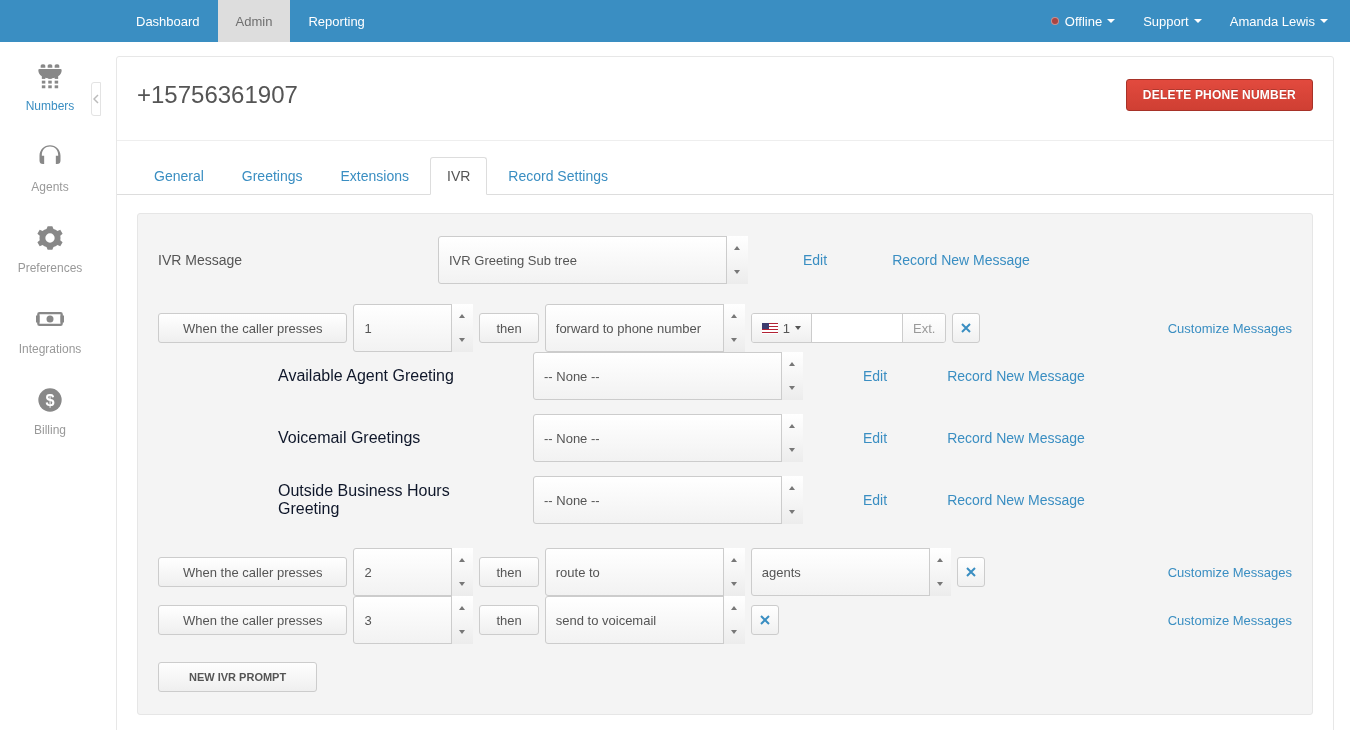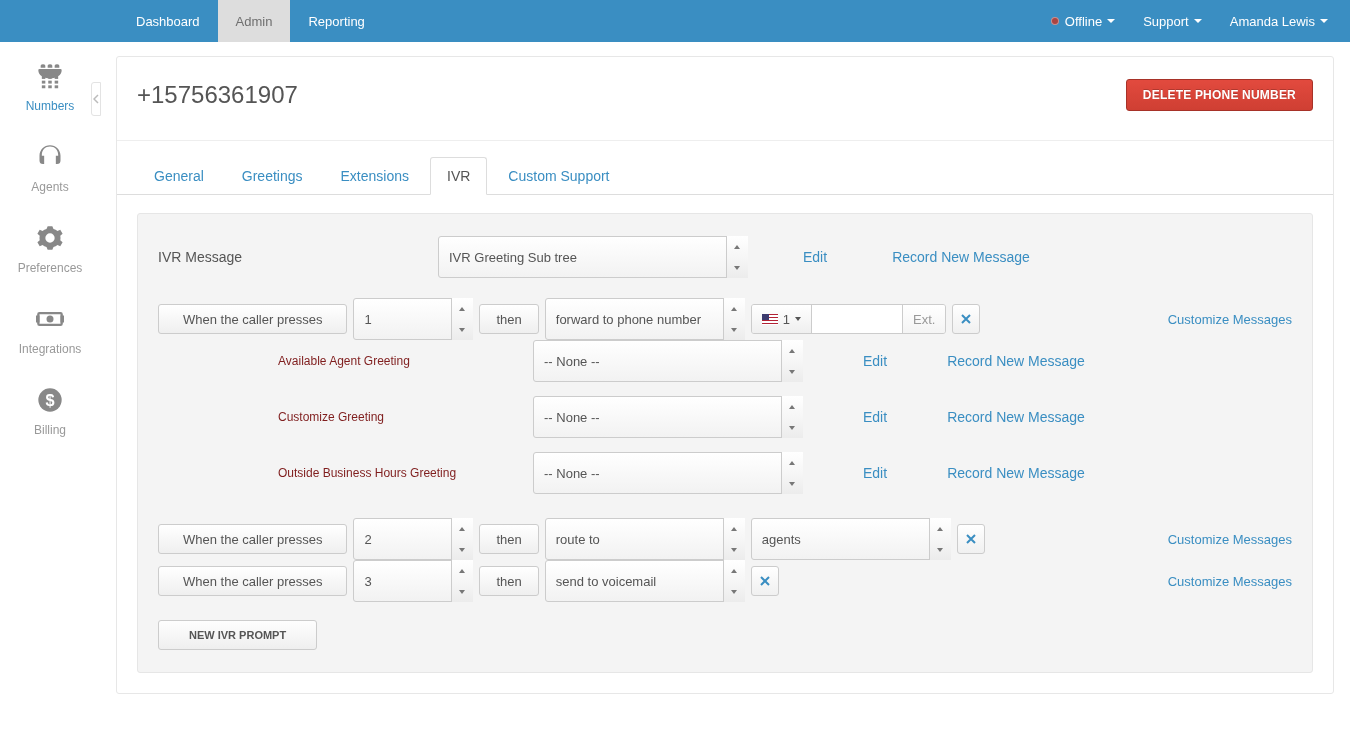--- a/index.html
+++ b/index.html
@@ -39,21 +39,21 @@
   
   .tabs{display:flex;border-bottom:1px solid #ddd;padding:16px 20px 0 20px;gap:4px;}
   .tab{padding:10px 16px;color:#3a8ec2;cursor:pointer;border:1px solid transparent;border-bottom:none;border-radius:3px 3px 0 0;margin-bottom:-1px;font-size:14px;}
   .tab.active{color:#555;border-color:#ddd;background:#fff;border-bottom:1px solid #fff;}
   
   
   .panel{margin:18px 20px 20px 20px;background:#f4f4f4;border:1px solid #e6e6e6;border-radius:3px;padding:22px 20px 22px 20px;}
   .row{display:flex;align-items:center;}
   .top-row{gap:0;margin-bottom:20px;}
   .top-row .ivr-label{width:280px;font-size:14px;color:#555;}
-  .select{appearance:none;-webkit-appearance:none;border:1px solid #ccc;background:linear-gradient(#fff,#f2f2f2);border-radius:3px;height:42px;padding:0 26px 0 10px;font-size:13px;color:#555;cursor:pointer;}
+  .select{appearance:none;-webkit-appearance:none;border:1px solid #ccc;background:linear-gradient(#fff,#f2f2f2);border-radius:3px;height:48px;padding:0 26px 0 10px;font-size:13px;color:#555;cursor:pointer;}
   .select-wrap{position:relative;display:inline-flex;}
   .select-wrap .spin{position:absolute;right:0;top:0;width:22px;height:100%;border-left:1px solid #ccc;display:flex;flex-direction:column;pointer-events:none;}
   .spin::before,.spin::after{content:"";flex:1;display:flex;align-items:center;justify-content:center;}
   .spin::before{background:linear-gradient(#fff,#f6f6f6);}
   .spin::after{background:linear-gradient(#f6f6f6,#ececec);}
   .spin-arrows{position:absolute;right:0;top:0;width:22px;height:100%;display:flex;flex-direction:column;align-items:center;justify-content:space-around;pointer-events:none;}
   .spin-arrows .up,.spin-arrows .down{width:0;height:0;border-left:3px solid transparent;border-right:3px solid transparent;}
   .spin-arrows .up{border-bottom:4px solid #777;}
   .spin-arrows .down{border-top:4px solid #777;}
   .link{color:#3a8ec2;cursor:pointer;font-size:14px;}
@@ -75,21 +75,21 @@
     repeating-linear-gradient(#b22234 0 1.5px,#fff 1.5px 3px);
     background:repeating-linear-gradient(#b22234 0 1.5px,#fff 1.5px 3px);}
   .flag::after{content:"";position:absolute;top:0;left:0;width:7px;height:6px;background:#3c3b6e;}
   .cc-caret{width:0;height:0;border-left:3px solid transparent;border-right:3px solid transparent;border-top:4px solid #555;display:inline-block;}
   .remove{width:28px;height:30px;border:1px solid #ccc;border-radius:3px;background:linear-gradient(#fff,#f0f0f0);display:flex;align-items:center;justify-content:center;cursor:pointer;}
   .remove svg{width:10px;height:10px;}
   .right-link{margin-left:auto;color:#3a8ec2;font-size:13px;cursor:pointer;}
   
   
   .greet-row{display:flex;align-items:center;gap:20px;margin-bottom:14px;}
-  .greet-row .glabel{width:235px;padding-left:120px;font-size:12px;box-sizing:content-box;color:#7f1d1d;}
+  .greet-row .glabel{width:235px;padding-left:120px;font-size:16px;box-sizing:content-box;color:#0f172a;}
   .greet-row .select{width:270px;}
   .greet-row .link{font-size:14px;}
   .greet-row .link.edit{margin-left:40px;}
   .greet-row .link.rec{margin-left:40px;}
   
   .top-row .link{margin-left:55px;font-size:14px;}
   .top-row .link.rec{margin-left:65px;}
   .top-row .select{width:310px;}
   
   .spacer{height:10px;}
@@ -195,21 +195,21 @@
       <div class="page-head">
         <div class="page-title">+15756361907</div>
         <button class="btn btn-danger">DELETE PHONE NUMBER</button>
       </div>
 
       <div class="tabs">
         <div class="tab">General</div>
         <div class="tab">Greetings</div>
         <div class="tab">Extensions</div>
         <div class="tab active">IVR</div>
-        <div class="tab">Custom Support</div>
+        <div class="tab">Record Settings</div>
       </div>
 
       <div class="panel">
         
         
         <div class="row top-row">
           <div class="ivr-label">IVR Message</div>
           <div class="select-wrap">
             <select class="select">
               <option>IVR Greeting Sub tree</option>
@@ -269,21 +269,21 @@
               <div class="spin"></div>
               <div class="spin-arrows">
                 <span class="up"></span>
                 <span class="down"></span>
               </div>
             </div>
           <span class="link edit">Edit</span>
           <span class="link rec">Record New Message</span>
         </div>
         <div class="greet-row">
-          <div class="glabel">Customize Greeting</div>
+          <div class="glabel">Voicemail Greetings</div>
           <div class="select-wrap">
               <select class="select"><option>-- None --</option></select>
               <div class="spin"></div>
               <div class="spin-arrows">
                 <span class="up"></span>
                 <span class="down"></span>
               </div>
             </div>
           <span class="link edit">Edit</span>
           <span class="link rec">Record New Message</span>

